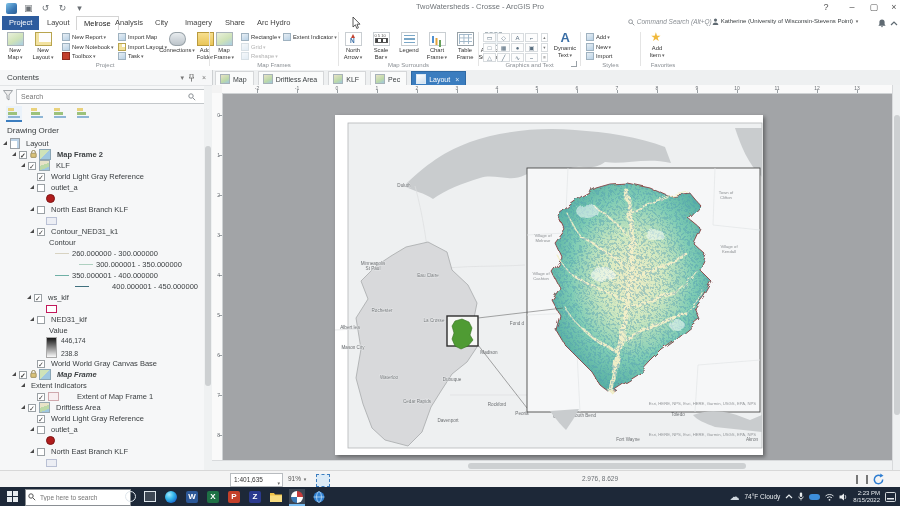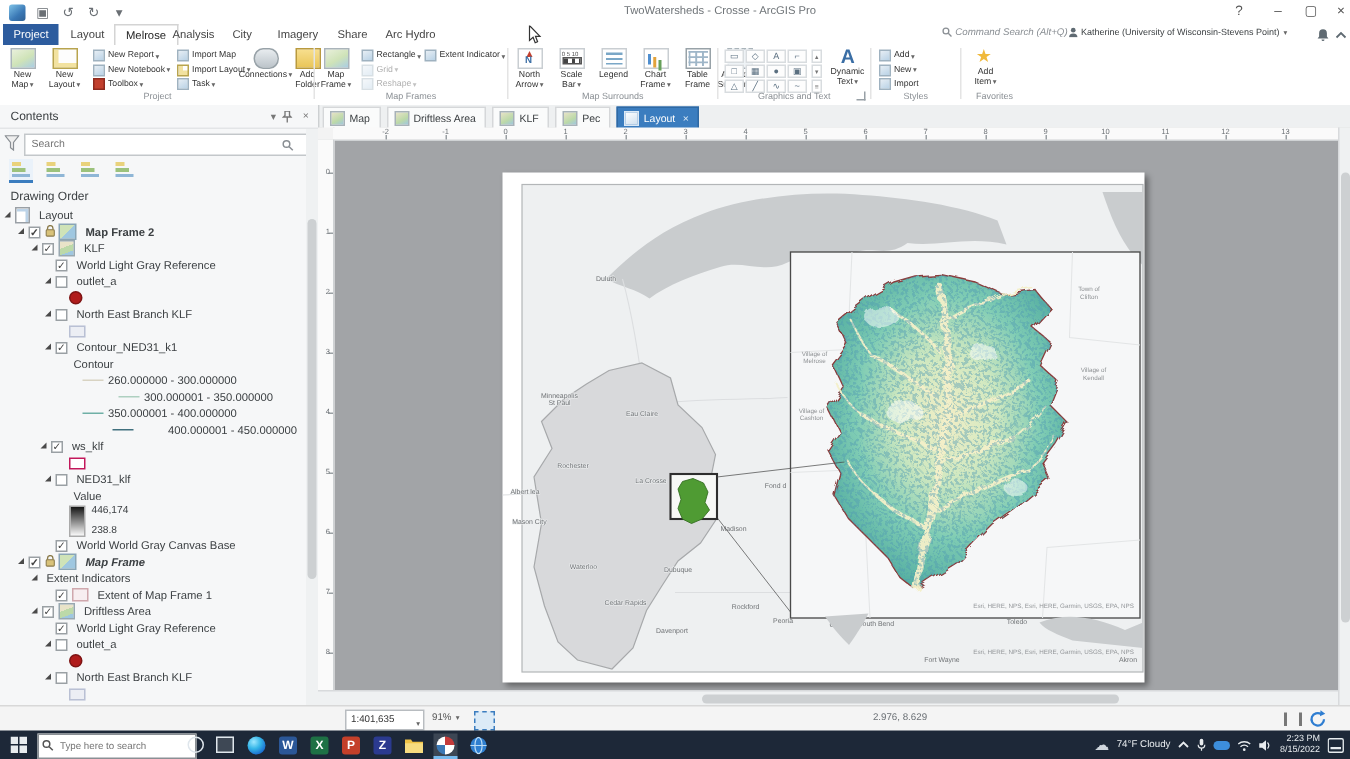--- a/index.html
+++ b/index.html
@@ -591,21 +591,21 @@
         <span style="margin-left: 3px; font-style: italic;">Map Frame</span>
       </div>
       <div class="trow" style="padding-left: 21px;">
         <span class="texp"></span>
         <span style="margin-left: 3px;">Extent Indicators</span>
       </div>
       <div class="trow" style="padding-left: 30px;">
         <span class="texp none"></span>
         <span class="tchk">✓</span>
         <span class="sext"></span>
-        <span style="margin-left: 3px;">Extent of Map Frame 1</span>
+        <span style="margin-left: 15px;">Extent of Map Frame 1</span>
       </div>
       <div class="trow" style="padding-left: 21px;">
         <span class="texp"></span>
         <span class="tchk">✓</span>
         <span class="ticon i-map"></span>
         <span style="margin-left: 3px;">Driftless Area</span>
       </div>
       <div class="trow" style="padding-left: 30px;">
         <span class="texp none"></span>
         <span class="tchk">✓</span>

